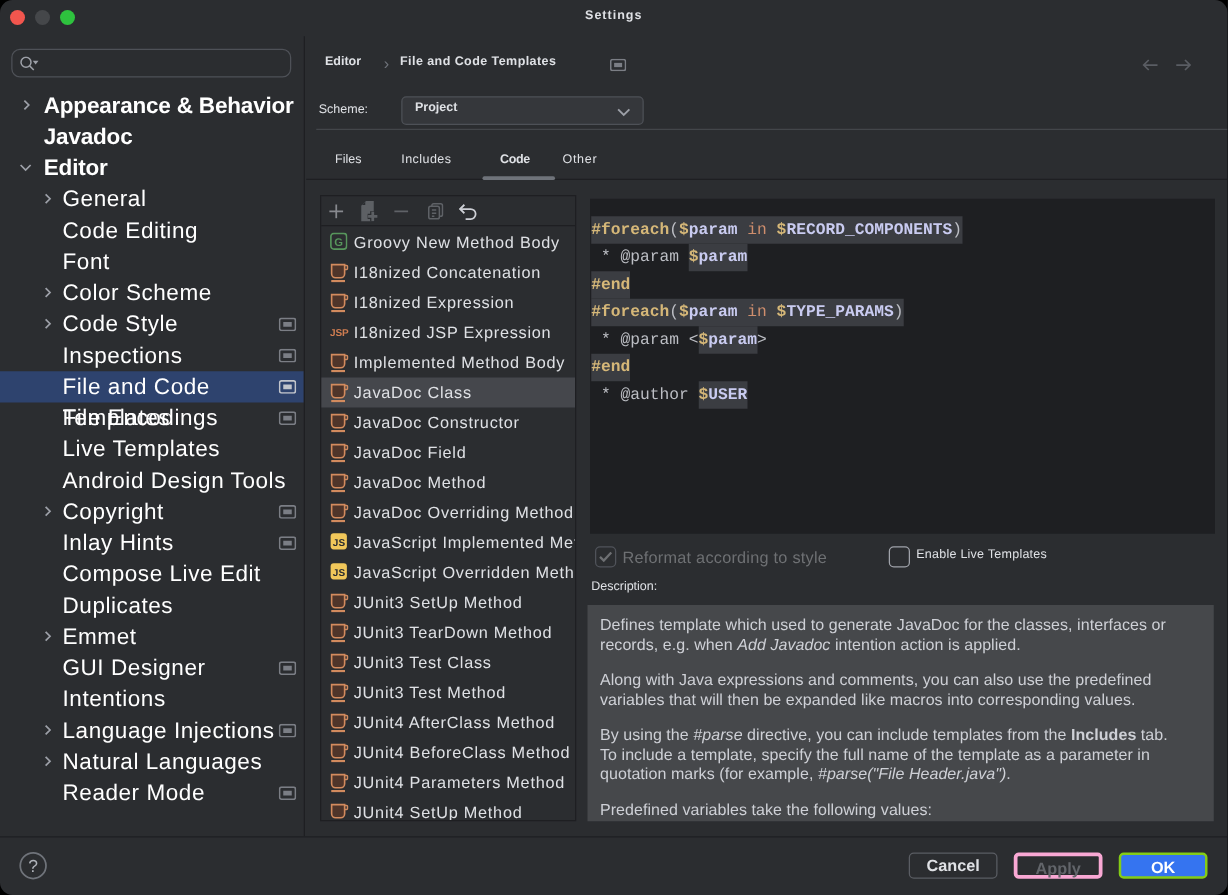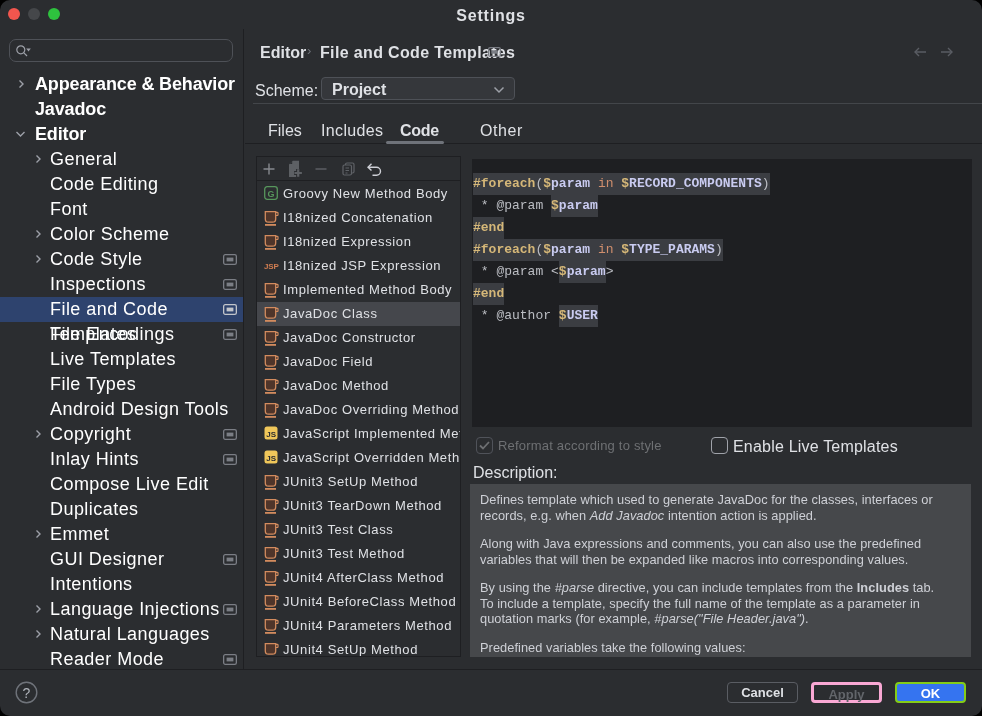--- a/index.html
+++ b/index.html
@@ -1,18 +1,18 @@
 <!DOCTYPE html>
 <html><head><meta charset="utf-8"><style>
 *{margin:0;padding:0;box-sizing:border-box}
 html,body{width:982px;height:716px;background:#000;overflow:hidden}
 body{font-family:"Liberation Sans",sans-serif;-webkit-font-smoothing:antialiased}
 #win{position:absolute;left:0;top:0;width:982px;height:716px;background:#2b2d30;border-radius:10px;overflow:hidden}
 .abs{position:absolute}
-.t{color:#dfe1e5;font-size:16px}
+.t{color:#dfe1e5;font-size:10px}
 .b{font-weight:bold}
 .line{background:#1e1f22}
 .light{position:absolute;top:8px;width:12px;height:12px;border-radius:50%}
 
 #tree{left:0;top:72px;width:243px}
 .row{position:relative;height:25px;line-height:25px;color:#ffffff;font-size:18px}
 .row .lbl{position:absolute;left:50px;top:0;letter-spacing:0.45px}
 .row.top .lbl{left:35px;font-weight:bold;letter-spacing:-0.15px}
 .row.sel{background:#2e436e}
 .chev{position:absolute;top:7px}
@@ -109,23 +109,20 @@
       </div>
   <div class="row">
         <span class="lbl">File Encodings</span>
         <svg class="scr" width="14" height="11" viewBox="0 0 14 11">
           <rect x="0.65" y="0.65" width="12.7" height="9.7" rx="1.6" fill="none" stroke="#7b7e85" stroke-width="1.3"></rect>
           <rect x="3.6" y="3.6" width="6.8" height="3.8" fill="#7b7e85"></rect>
         </svg>
       </div>
   <div class="row">
         <span class="lbl">Live Templates</span>
-      </div>
-  <div class="row">
-        <span class="lbl">File Types</span>
       </div>
   <div class="row">
         <span class="lbl">Android Design Tools</span>
       </div>
   <div class="row">
         <svg class="chev" width="10" height="10" style="left:33px">
           <path d="M3.5 1.5 L7 5 L3.5 8.5" stroke="#9da0a8" stroke-width="1.4" fill="none"></path>
         </svg>
         <span class="lbl">Copyright</span>
         <svg class="scr" width="14" height="11" viewBox="0 0 14 11">
@@ -215,21 +212,21 @@
  <span class="t b" style="position:absolute;left:10px;top:3px">Project</span>
  <svg width="12" height="8" style="position:absolute;right:9px;top:8px" viewBox="0 0 12 8">
         <path d="M1.5 1.5 L6 6 L10.5 1.5" stroke="#9da0a8" stroke-width="1.5" fill="none"></path>
       </svg>
 </div>
 <div class="abs" style="left:253px;top:103px;width:729px;height:1px;background:#43464a"></div>
 
 <div class="abs t" style="left:268px;top:122px">Files</div>
 <div class="abs t" style="left:321px;top:122px;letter-spacing:0.36px">Includes</div>
 <div class="abs t b" style="left:400px;top:122px;letter-spacing:-0.3px">Code</div>
-<div class="abs t" style="left:480px;top:122px;letter-spacing:0.56px">Other</div>
+<div class="abs t" style="left:450px;top:122px;letter-spacing:0.56px">Other</div>
 <div class="abs line" style="left:245px;top:143px;width:737px;height:1px"></div>
 <div class="abs" style="left:386px;top:141px;width:58px;height:3px;background:#6f737a;border-radius:2px"></div>
 
 <div class="abs" style="left:256px;top:156px;width:205px;height:501px;border:1px solid #1e1f22">
 
  <div style="position:absolute;left:0;top:0;width:203px;height:24px;border-bottom:1px solid #1e1f22">
   <svg width="12" height="12" style="position:absolute;left:6px;top:6px" viewBox="0 0 12 12" stroke="#87898e" stroke-width="1.4">
           <path d="M6 0.5 V11.5 M0.5 6 H11.5"></path>
         </svg>
   <svg width="17" height="18" style="position:absolute;left:31px;top:3px" viewBox="0 0 17 18">

